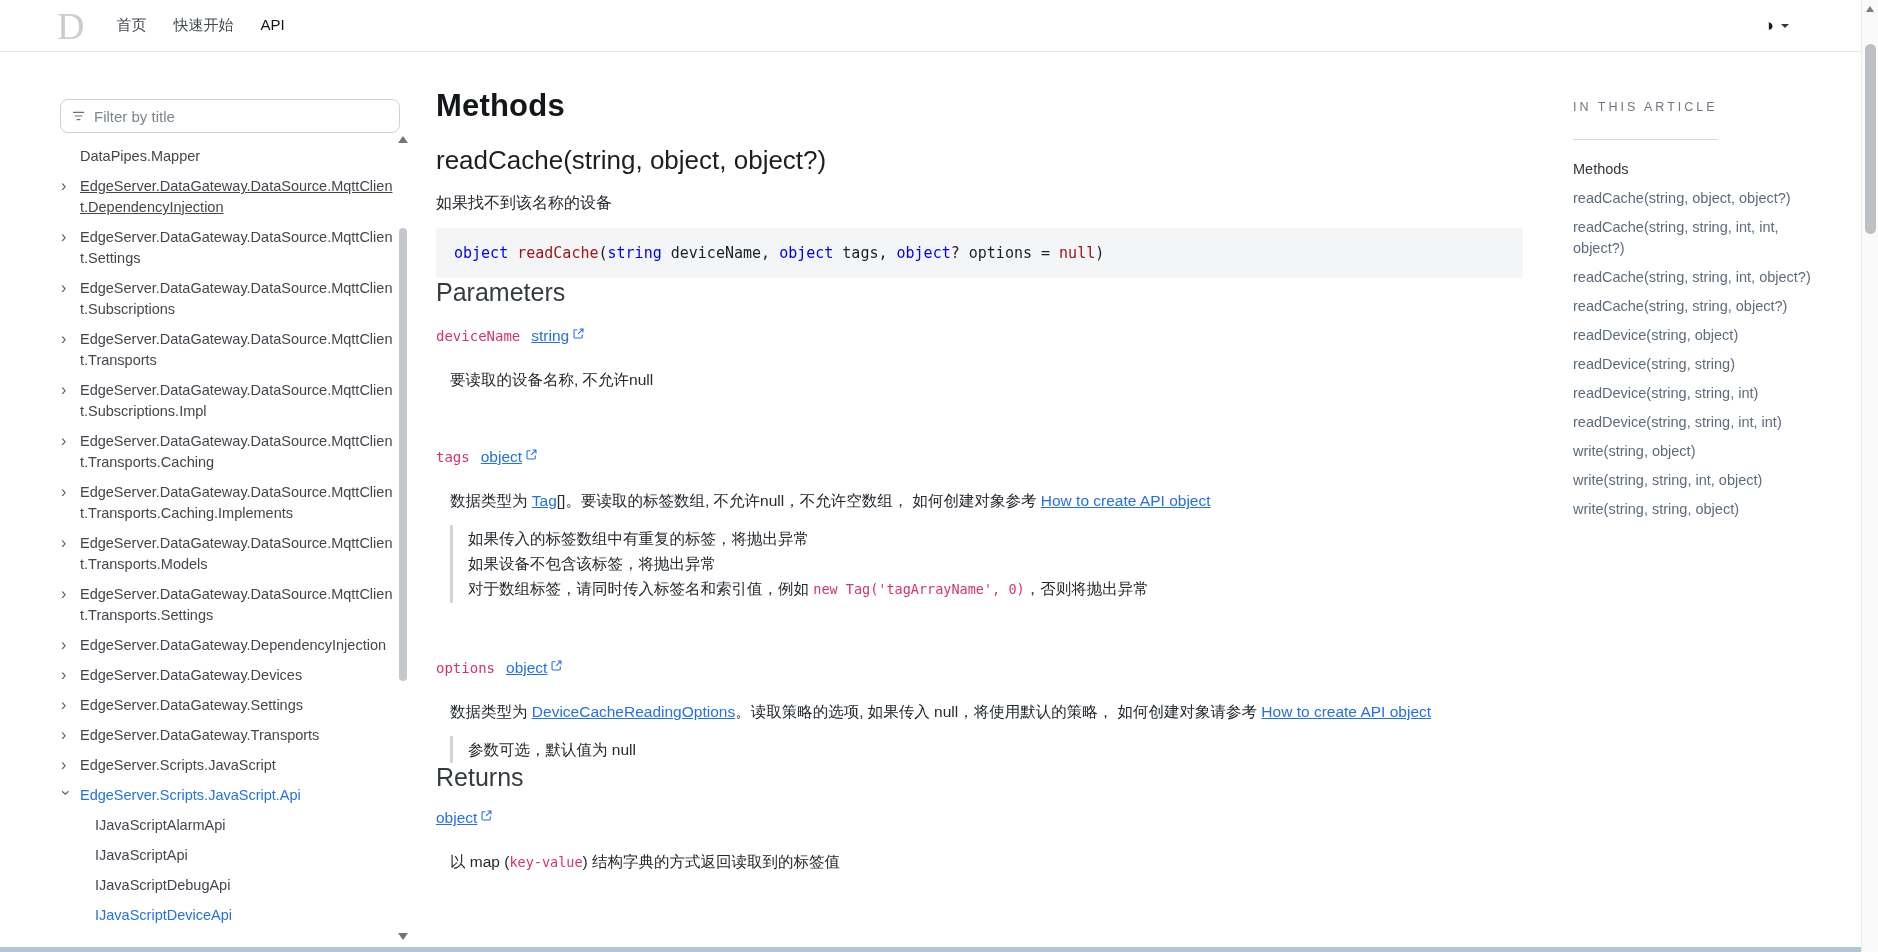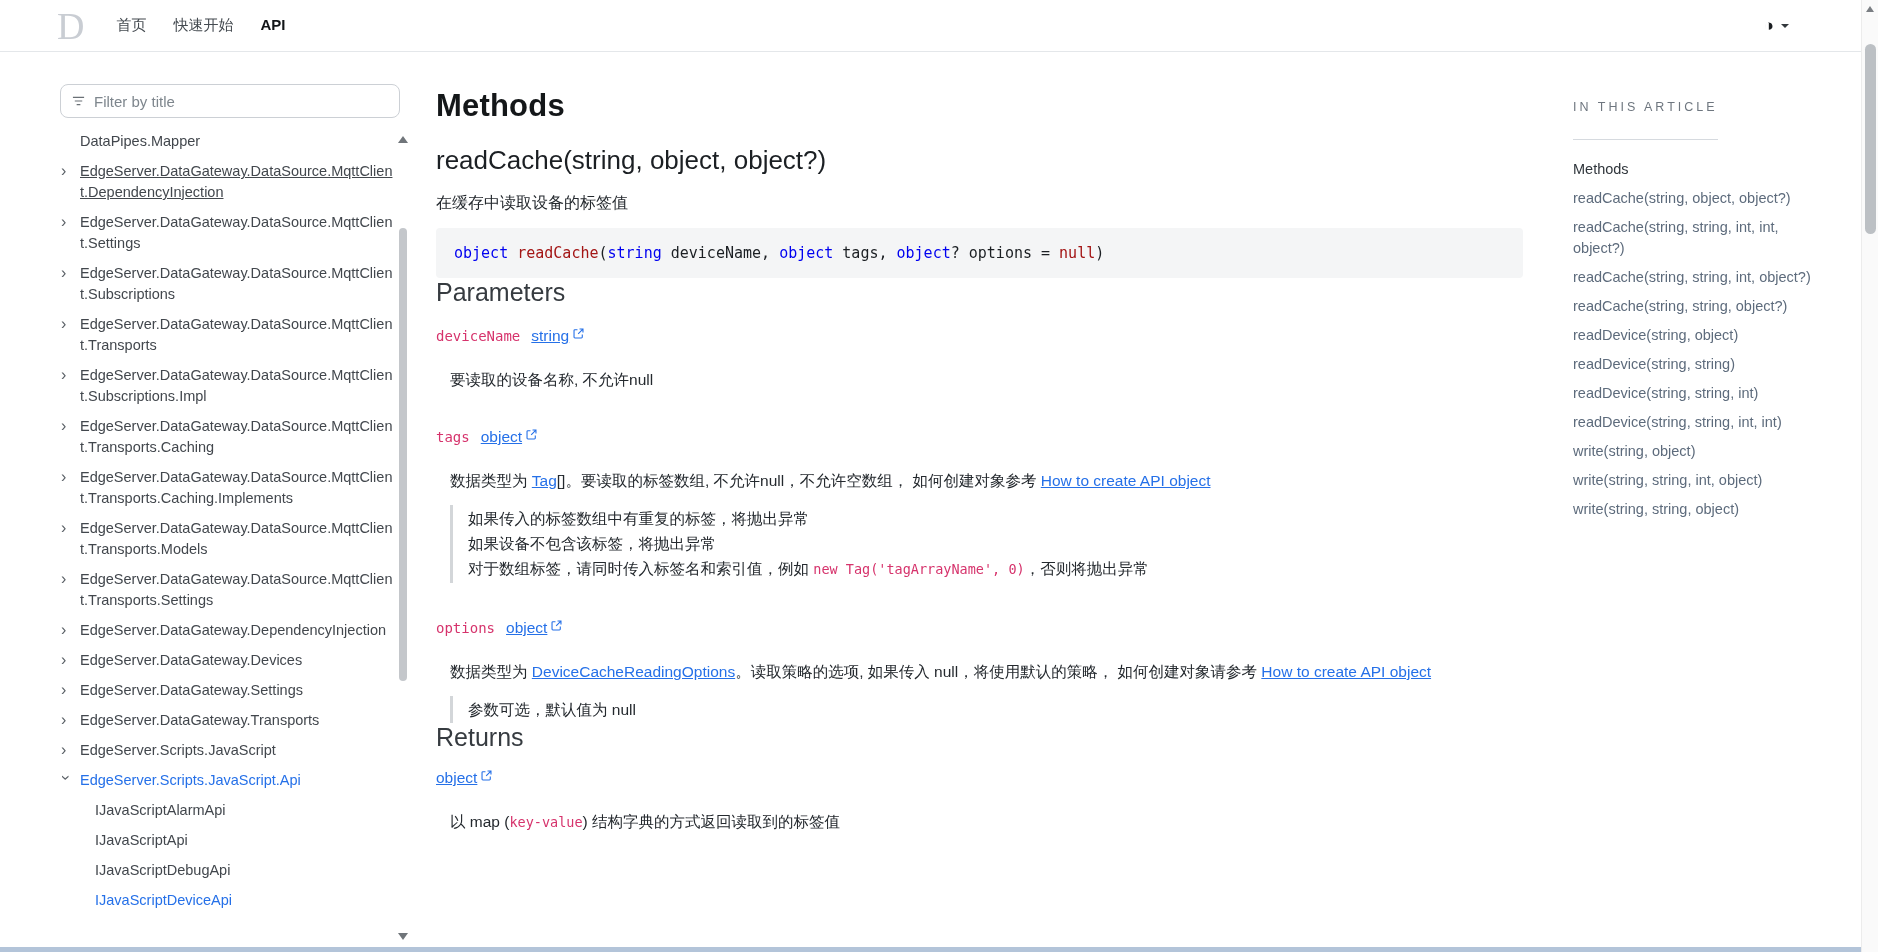--- a/index.html
+++ b/index.html
@@ -8,28 +8,28 @@
     font-family:"Liberation Sans","DejaVu Sans",sans-serif;color:#212529}
   a{text-decoration:none;cursor:pointer}
 
   
   .topnav{position:absolute;left:0;top:0;width:1861px;height:52px;background:#fff;
     border-bottom:1px solid #e4e7ea;display:flex;align-items:center;padding:0 72px 0 57px}
   .logo{font-family:"Liberation Serif","DejaVu Serif",serif;font-size:38px;line-height:1;
     color:#c9cdd3;margin-right:32px;font-weight:500}
   .nav-links{display:flex;gap:27px;align-items:flex-start}
   .nav-link{font-size:15px;color:#454b51}
-  .nav-link.active{color:#121518;font-weight:700}
+  .nav-link.active{color:#121518;font-weight:400}
   .theme{margin-left:auto;display:flex;align-items:center;gap:7px}
   .theme-glyph{font-size:17px;color:#1b1e21;line-height:1}
   .caret{width:0;height:0;border-left:4px solid transparent;border-right:4px solid transparent;
     border-top:4px solid #33383d;display:inline-block}
 
   
-  .sidebar{position:absolute;left:60px;top:84px;width:350px;bottom:0}
+  .sidebar{position:absolute;left:60px;top:99px;width:350px;bottom:0}
   .filter{height:34px;width:340px;border:1px solid #ccd0d5;border-radius:8px;
     display:flex;align-items:center;gap:9px;padding:0 11px;background:#fff}
   .filter input{border:0;outline:0;width:100%;font-size:15px;color:#333;
     font-family:inherit;background:transparent}
   .filter input::placeholder{color:#7e868d}
   .tree{margin-top:13px;width:336px}
   .tree-item{display:block;position:relative;padding-left:20px;margin-bottom:9px;
     font-size:14.5px;line-height:21px;color:#42474d;word-break:break-all}
   .tree-item .tw{position:absolute;left:1px;top:0;width:13px;height:20px;color:#5b6167;
     font-size:16px;line-height:20px;display:inline-block}
@@ -52,21 +52,21 @@
   h1.page-title{margin-top:36px;font-size:31px;font-weight:600;color:#141719;letter-spacing:.2px}
   h2.method{margin-top:21px;font-size:26px;font-weight:400;color:#1b1f23}
   p.lead{margin-top:17px;font-size:16px;color:#24292e}
   .codeblock{margin-top:14px;background:var(--code_bg,#f4f5f6);border-radius:4px;
     padding:16px 18px;font-family:"DejaVu Sans Mono","Liberation Mono",monospace;
     font-size:15px;line-height:18px;white-space:pre;color:#1b1f23}
   .tok-keyword{color:var(--tok_keyword,#0000f0)}
   .tok-method{color:var(--tok_method,#a31515)}
   .tok-literal{color:var(--tok_literal,#a31515)}
   h2.sec{font-size:25px;font-weight:400;color:#363b40}
-  .param{margin-top:36px;display:flex;align-items:center;gap:11px}
+  .param{margin-top:56px;display:flex;align-items:center;gap:11px}
   .param.first{margin-top:20px}
   .pname{font-family:"DejaVu Sans Mono","Liberation Mono",monospace;font-size:14px;
     color:var(--param_name,#d6336c)}
   .ptype{display:inline-flex;align-items:center;gap:4px;font-size:15.5px;
     color:var(--link,#2570e8);text-decoration:underline}
   .ptype svg{flex:0 0 auto;margin-top:-6px}
   .pdesc{margin:23px 0 0 14px;font-size:15.5px;line-height:24px;color:#24292e;max-width:1030px}
   blockquote{margin:12px 0 0 14px;border-left:3px solid #d3d6d9;padding:1px 0 1px 15px}
   .note-line{font-size:15.5px;line-height:25px;color:#24292e}
   .ilink{color:var(--link,#2570e8);text-decoration:underline}
@@ -224,21 +224,21 @@
 
 <div class="side-scroll">
   <span class="tri-up"></span>
   <span class="side-thumb"></span>
   <span class="tri-down"></span>
 </div>
 
 <main>
   <h1 class="page-title">Methods</h1>
   <h2 class="method">readCache(string, object, object?)</h2>
-  <p class="lead">在缓存中读取设备的标签值</p>
+  <p class="lead">如果找不到该名称的设备</p>
 
   <pre class="codeblock"><code><span class="tok-keyword">object</span><span> </span><span class="tok-method">readCache</span><span>(</span><span class="tok-keyword">string</span><span> deviceName, </span><span class="tok-keyword">object</span><span> tags, </span><span class="tok-keyword">object</span><span>? options = </span><span class="tok-literal">null</span><span>)</span></code></pre>
 
   <h2 class="sec">Parameters</h2>
 
   <div class="param first">
     <code class="pname">deviceName</code>
     <a class="ptype">
       <span>string</span>
       <svg width="11" height="11" viewBox="0 0 16 16">

